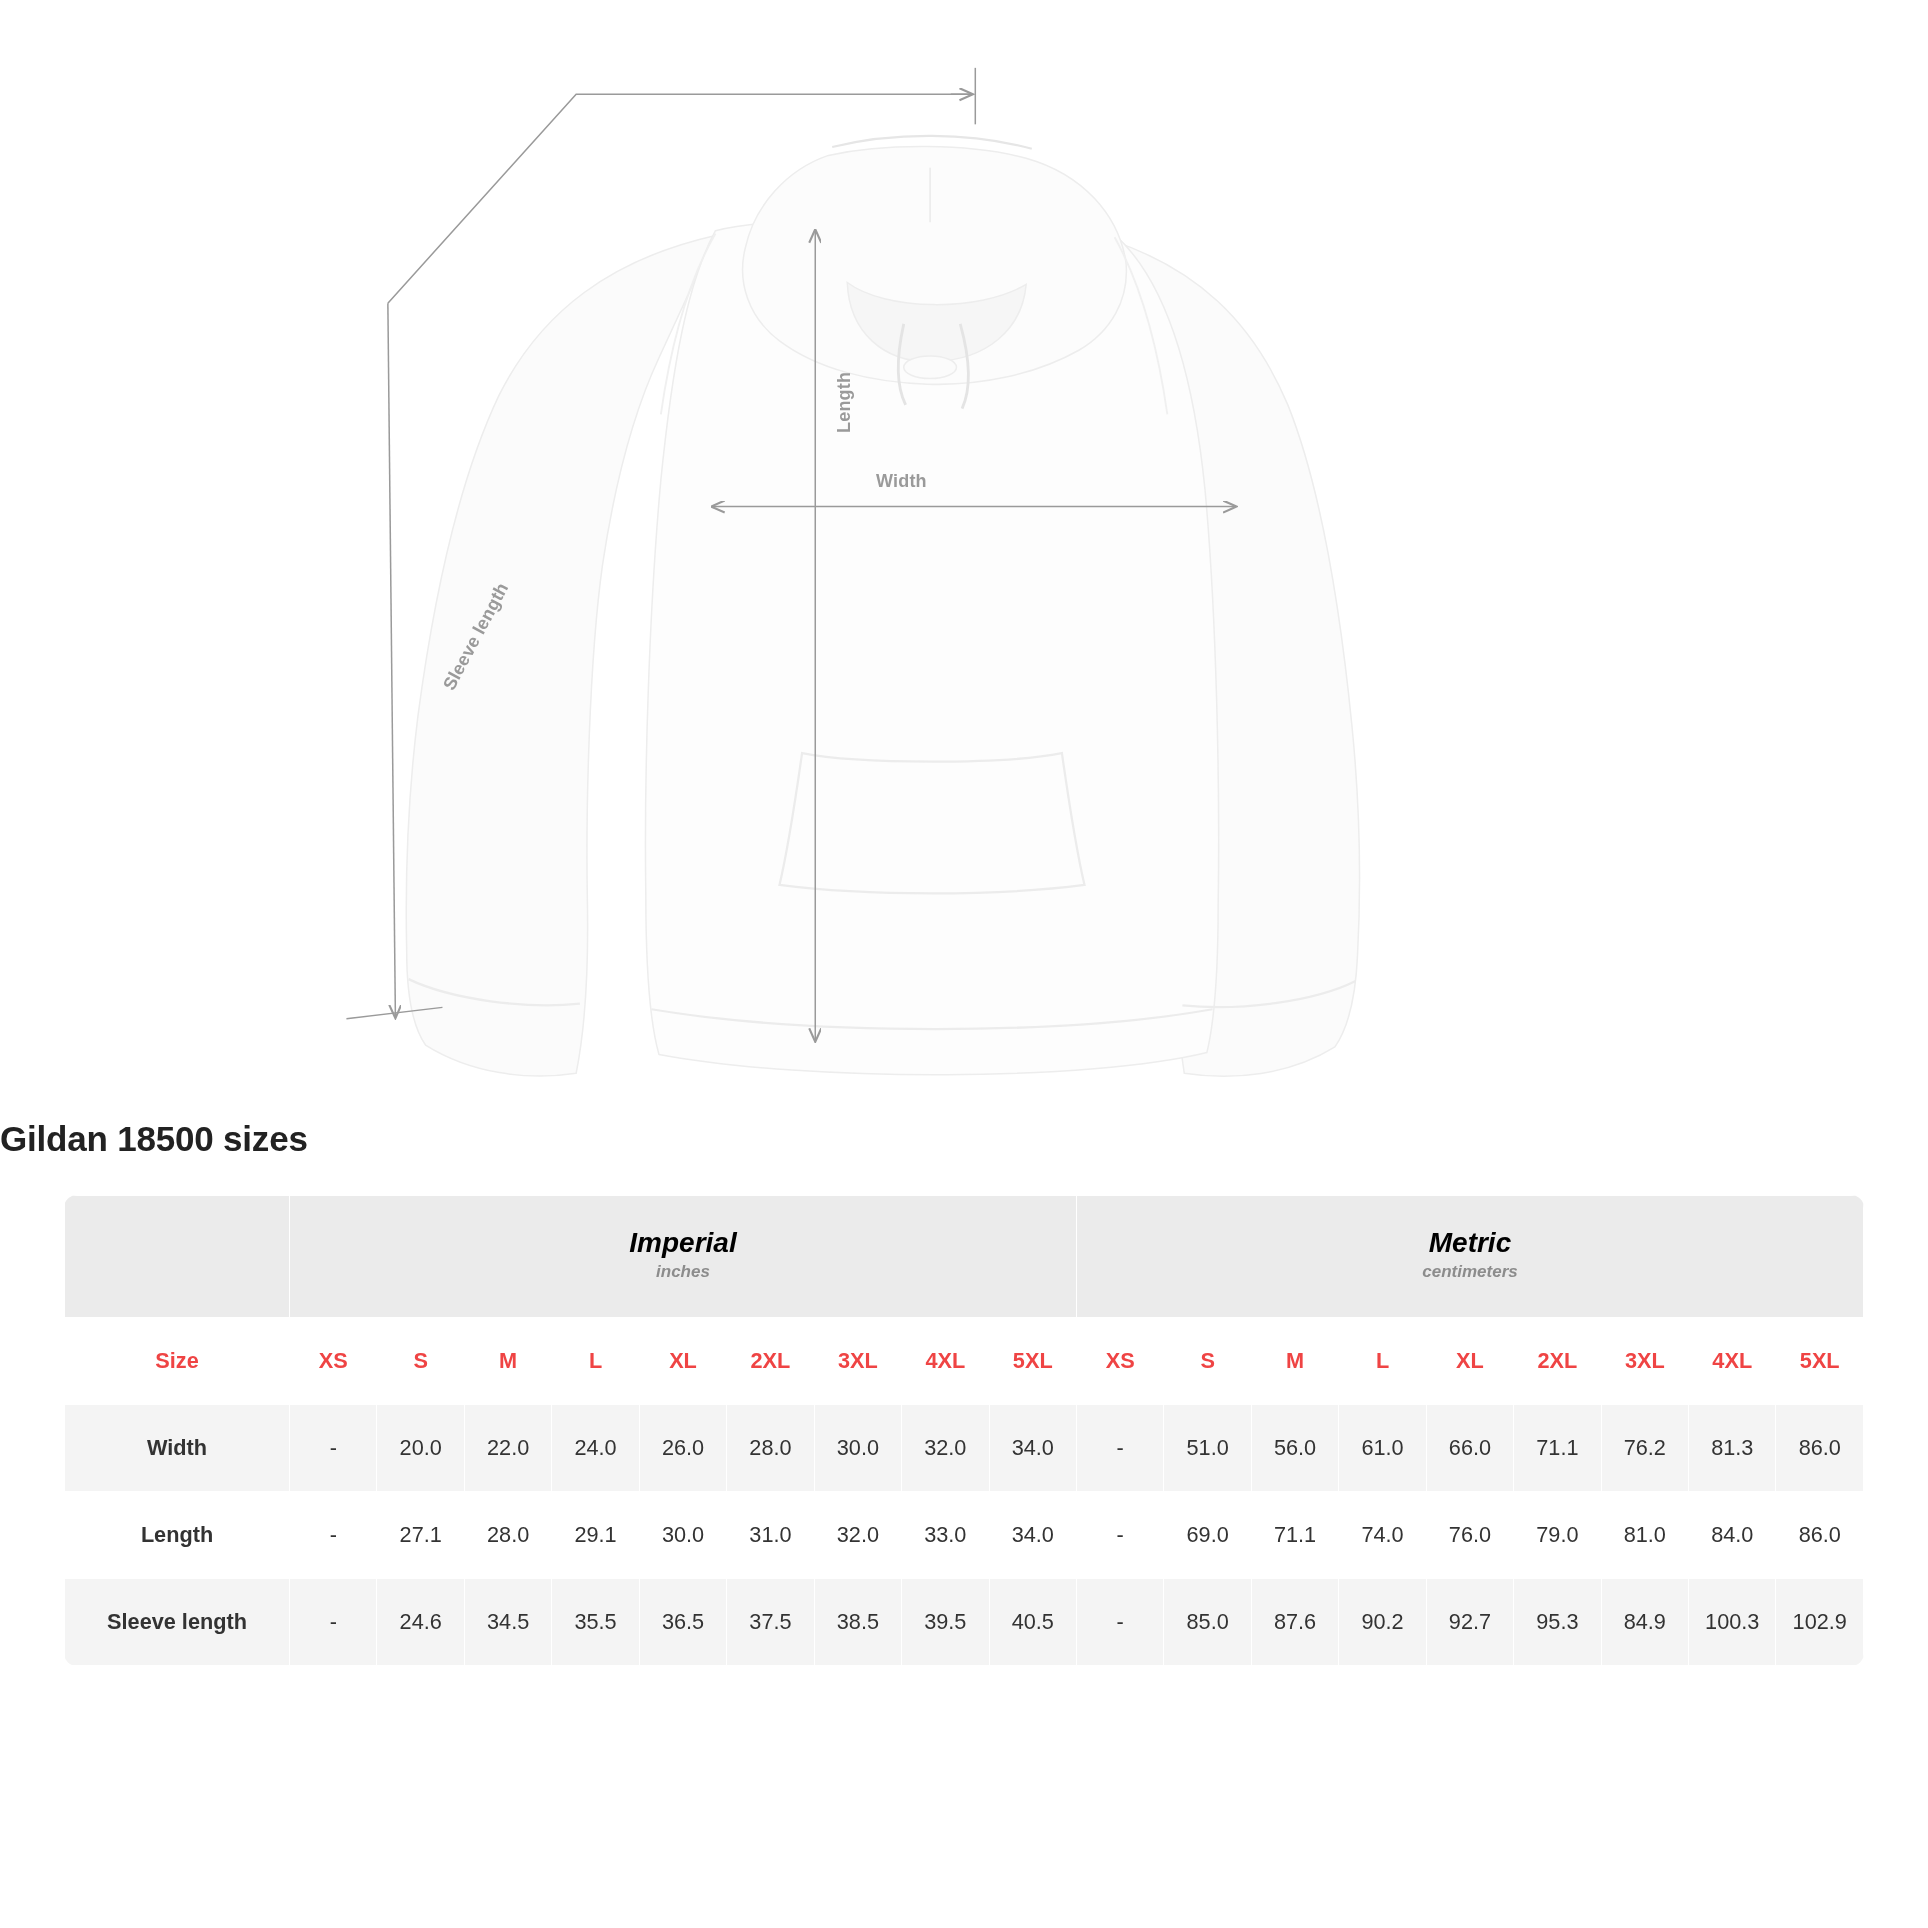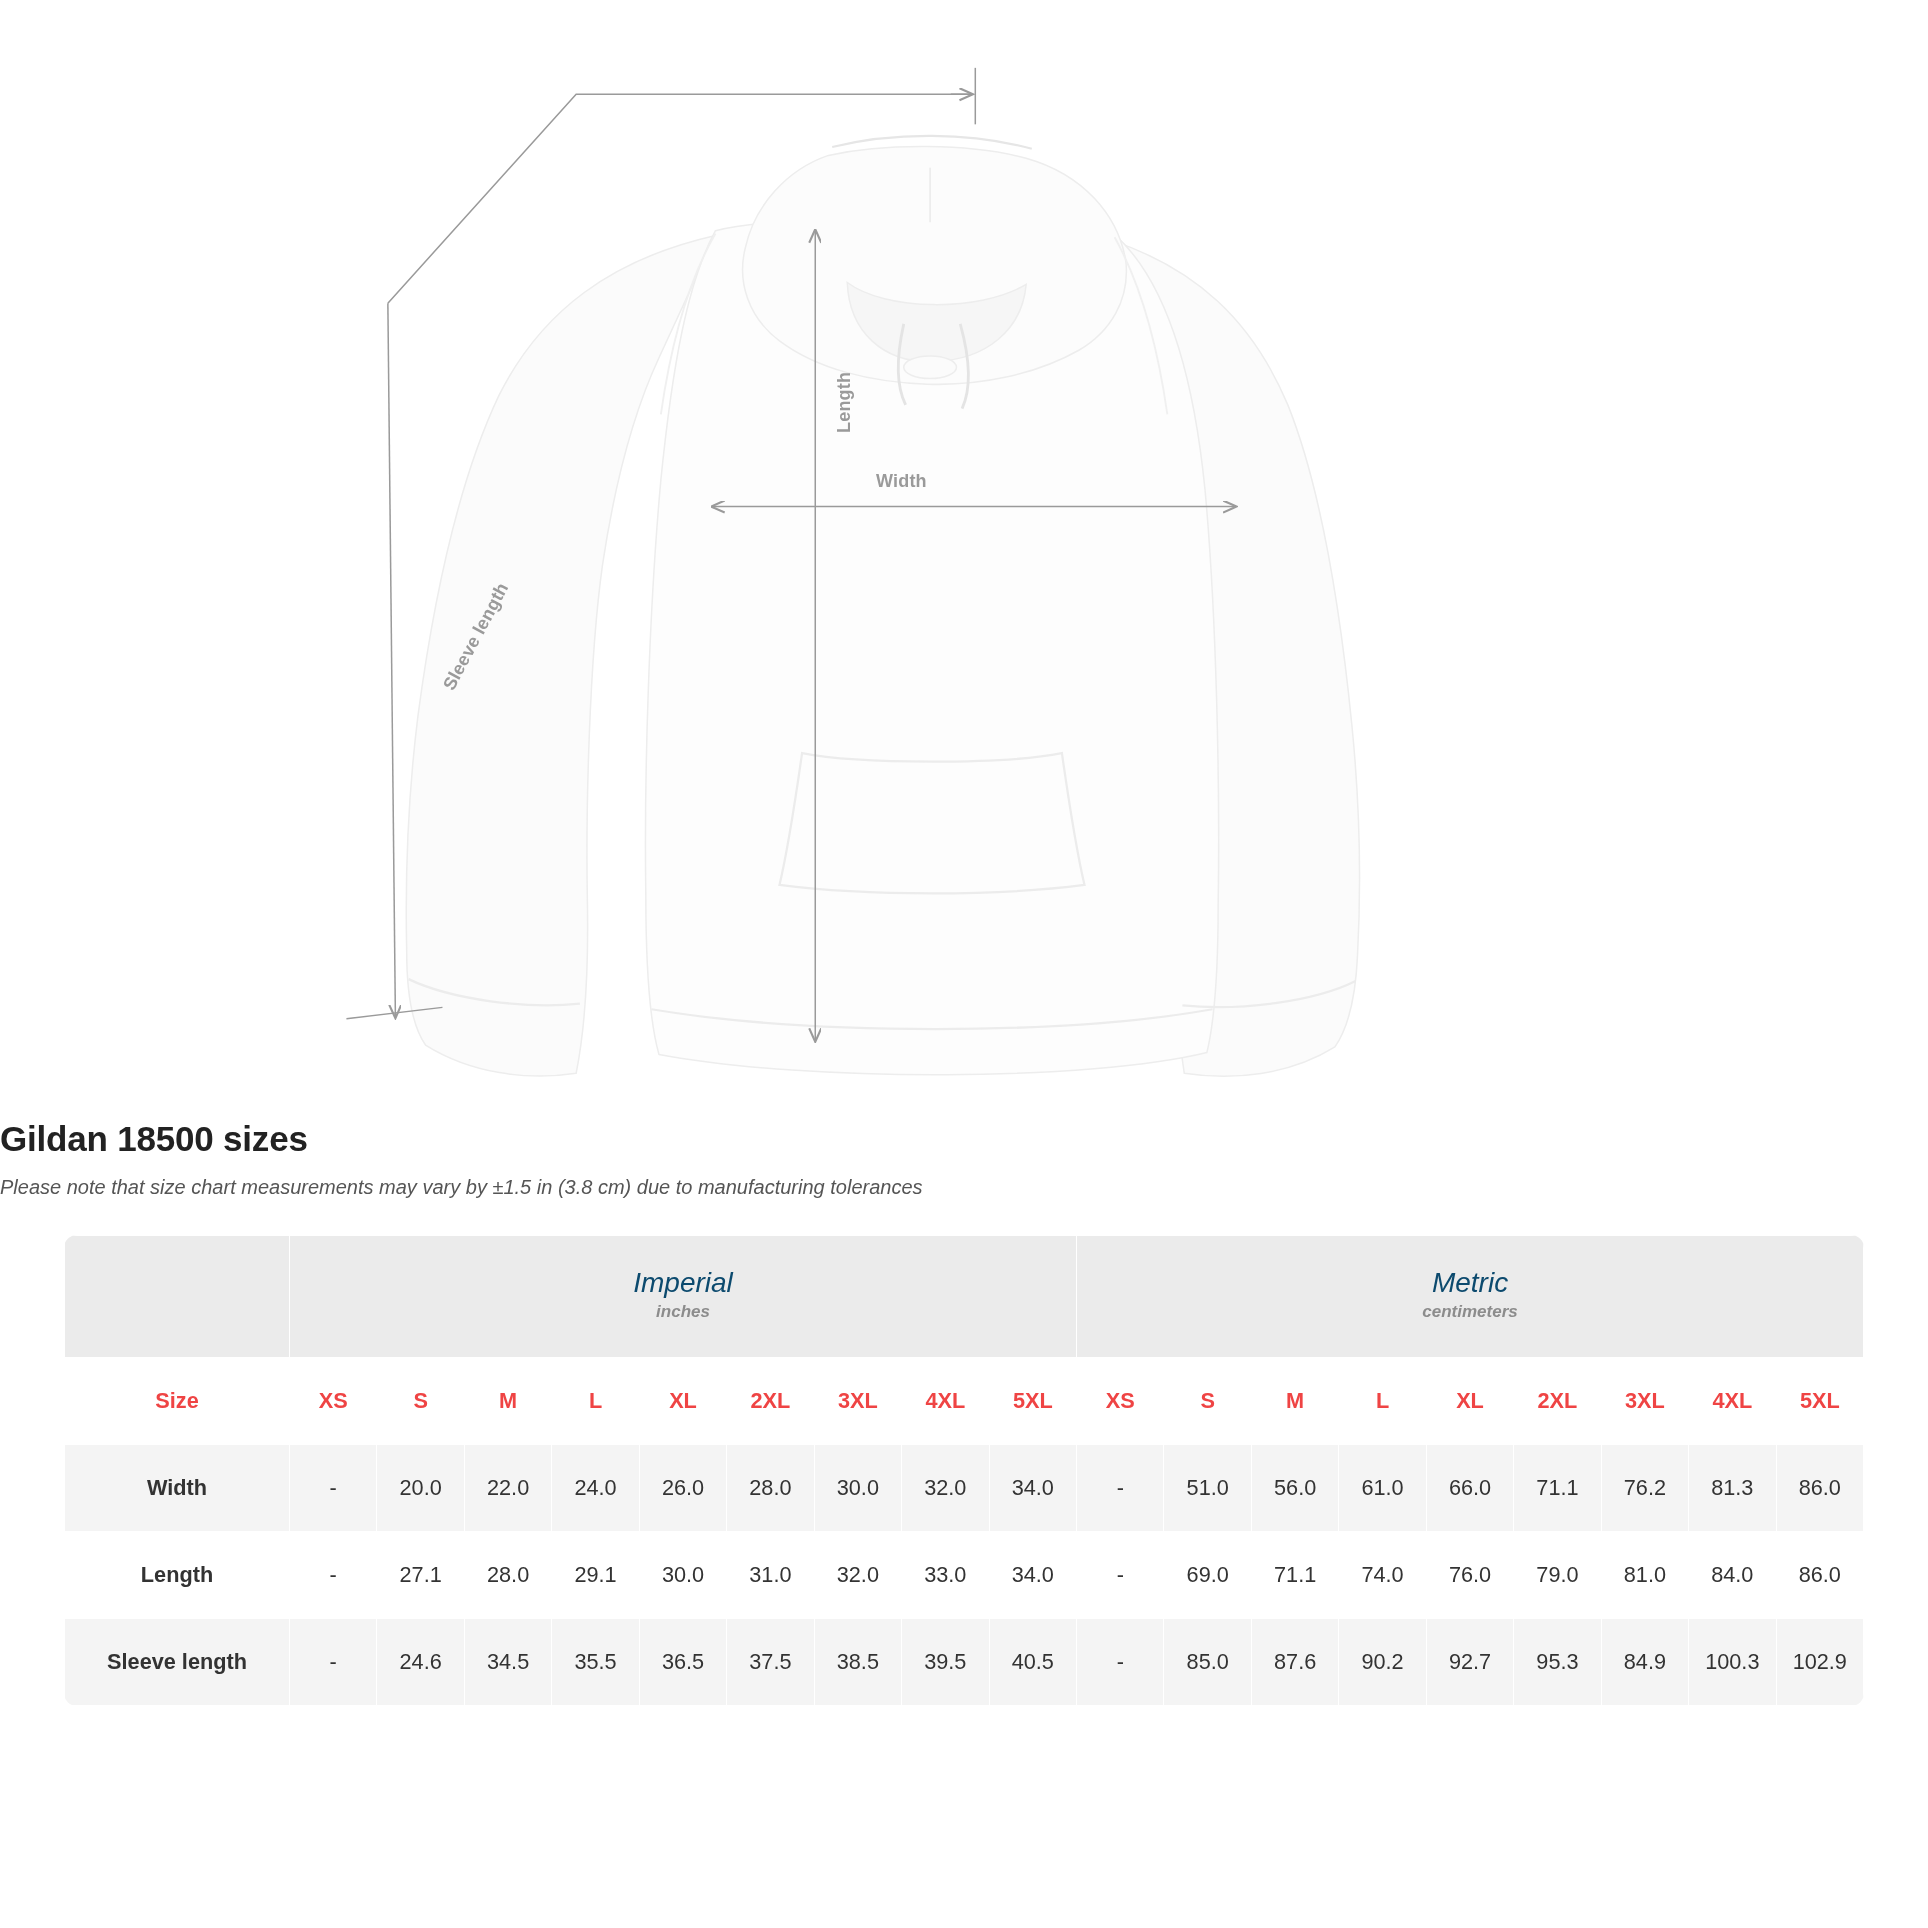--- a/index.html
+++ b/index.html
@@ -83,22 +83,22 @@
     vertical-align: middle;
     border: 0.9px solid #ffffff;
   }
   .unit-head {
     background: #ebebeb;
     height: 122px;
   }
   .unit-head .unit-name {
     font-size: 28px;
     font-style: italic;
-    font-weight: normal;
-    color: #0c4a6e;
+    font-weight: bold;
+    color: #000000;
     line-height: 1.15;
   }
   .unit-head .unit-sub {
     font-size: 17px;
     font-style: italic;
     color: #8c8c8c;
     line-height: 1.5;
   }
   .head-row th {
     background: #ffffff;
@@ -216,21 +216,20 @@
       <line x1="368" y1="1082" x2="470" y2="1070" stroke="#9a9a9a" stroke-width="1.6"></line>
     </svg>
 
     <div class="dim-label vertical" style="left: 834px; top: 433px;">Length</div>
     <div class="dim-label" style="left: 876px; top: 471px;">Width</div>
     <div class="dim-label sleeve" style="left: 439px; top: 684px;">Sleeve length</div>
   </div>
 
   <div class="title-block">
     <h1 class="chart-title">Gildan 18500 sizes</h1>
-    <p class="chart-note">Please note that size chart measurements may vary by ±1.5 in (3.8 cm) due to manufacturing tolerances</p>
   </div>
 
   <div class="table-wrap">
     <table class="size-table">
       <colgroup>
         <col class="col-rowlabel">
         <col class="col-cell">
           <col class="col-cell">
           <col class="col-cell">
           <col class="col-cell">

